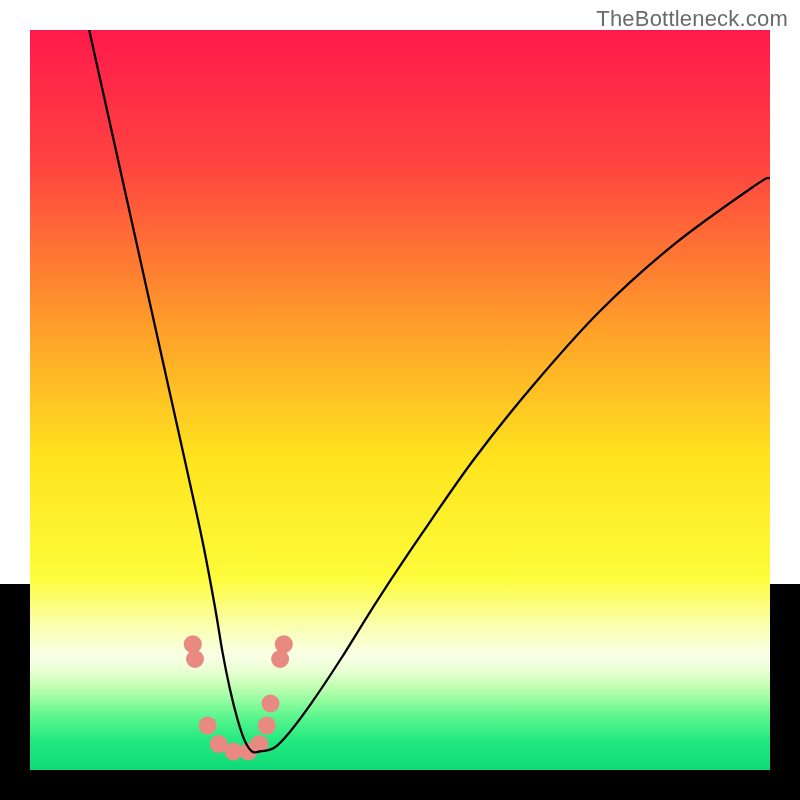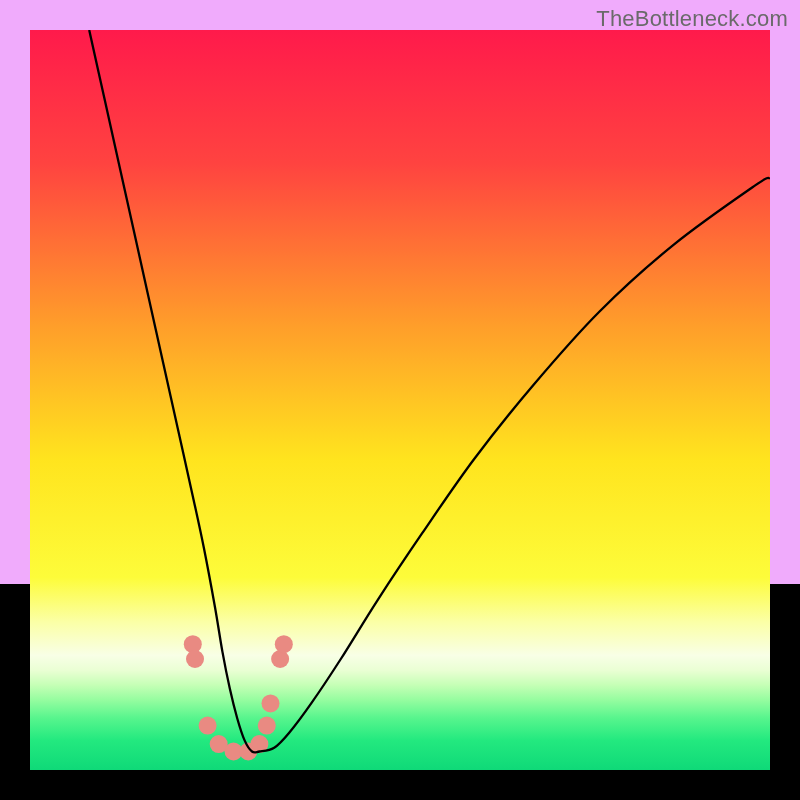--- a/index.html
+++ b/index.html
@@ -8,21 +8,21 @@
     width: 800px;
     height: 800px;
     overflow: hidden;
     background: #000;
     font-family: Arial, Helvetica, sans-serif;
   }
   .frame {
     position: absolute;
     left: 0; top: 0;
     width: 800px; height: 584px;
-    background: #f0abfc;
+    background: #ffffff;
   }
   .plot {
     position: absolute;
     left: 30px;
     top: 30px;
     width: 740px;
     height: 740px;
     overflow: hidden;
   }
   .gradient {

